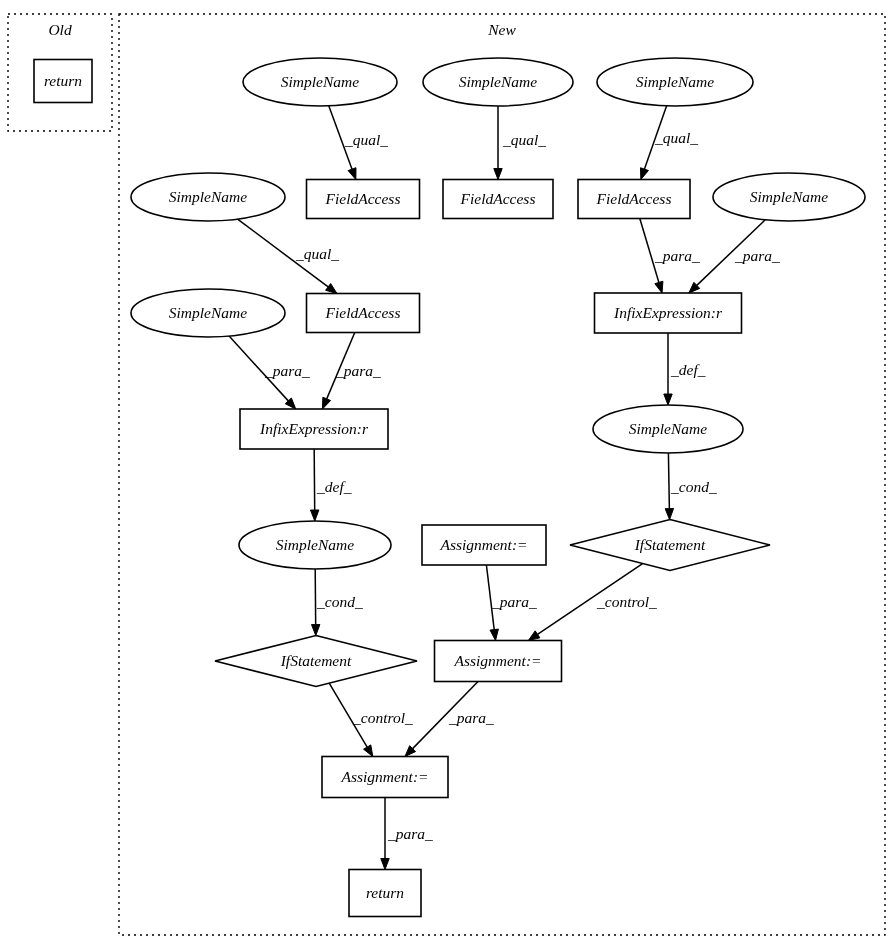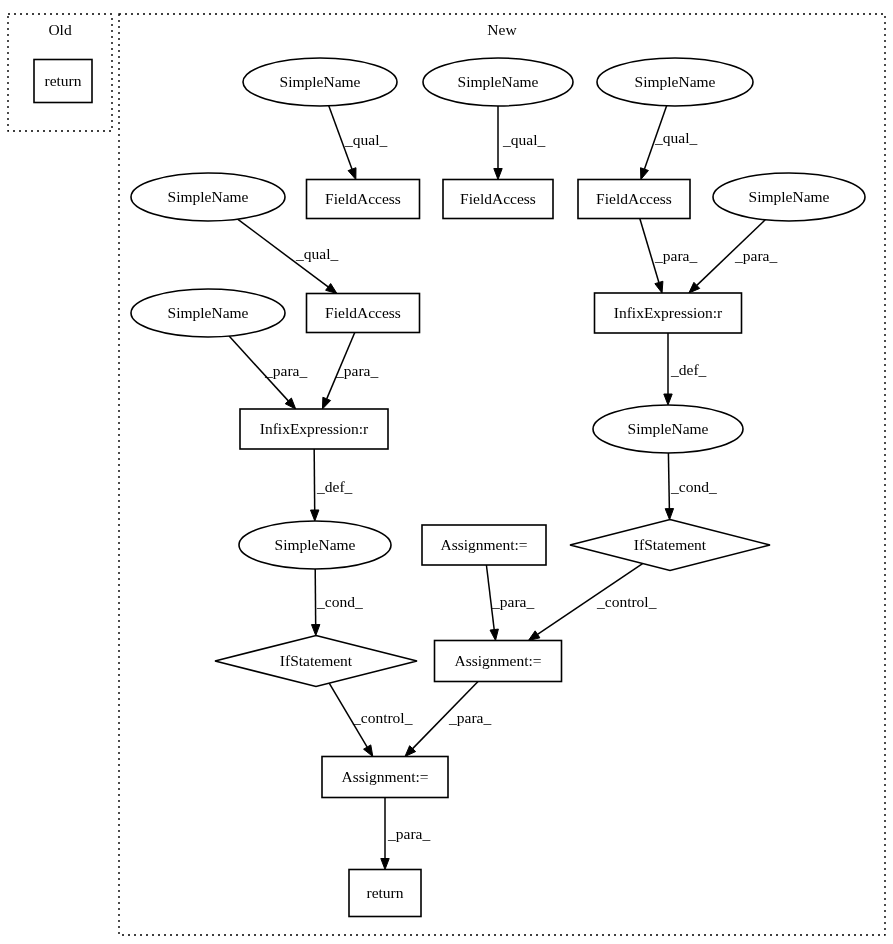--- a/index.html
+++ b/index.html
@@ -6,20 +6,21 @@
     margin: 0;
     padding: 0;
     background: #ffffff;
   }
   #canvas-wrap {
     position: relative;
     width: 893px;
     height: 944px;
     background: #ffffff;
     font-family: "Liberation Serif", "DejaVu Serif", serif;
+    font-style: italic;
   }
   svg#graph {
     display: block;
     width: 893px;
     height: 944px;
   }
   .node-shape {
     fill: #ffffff;
     stroke: #000000;
     stroke-width: 1.6;

